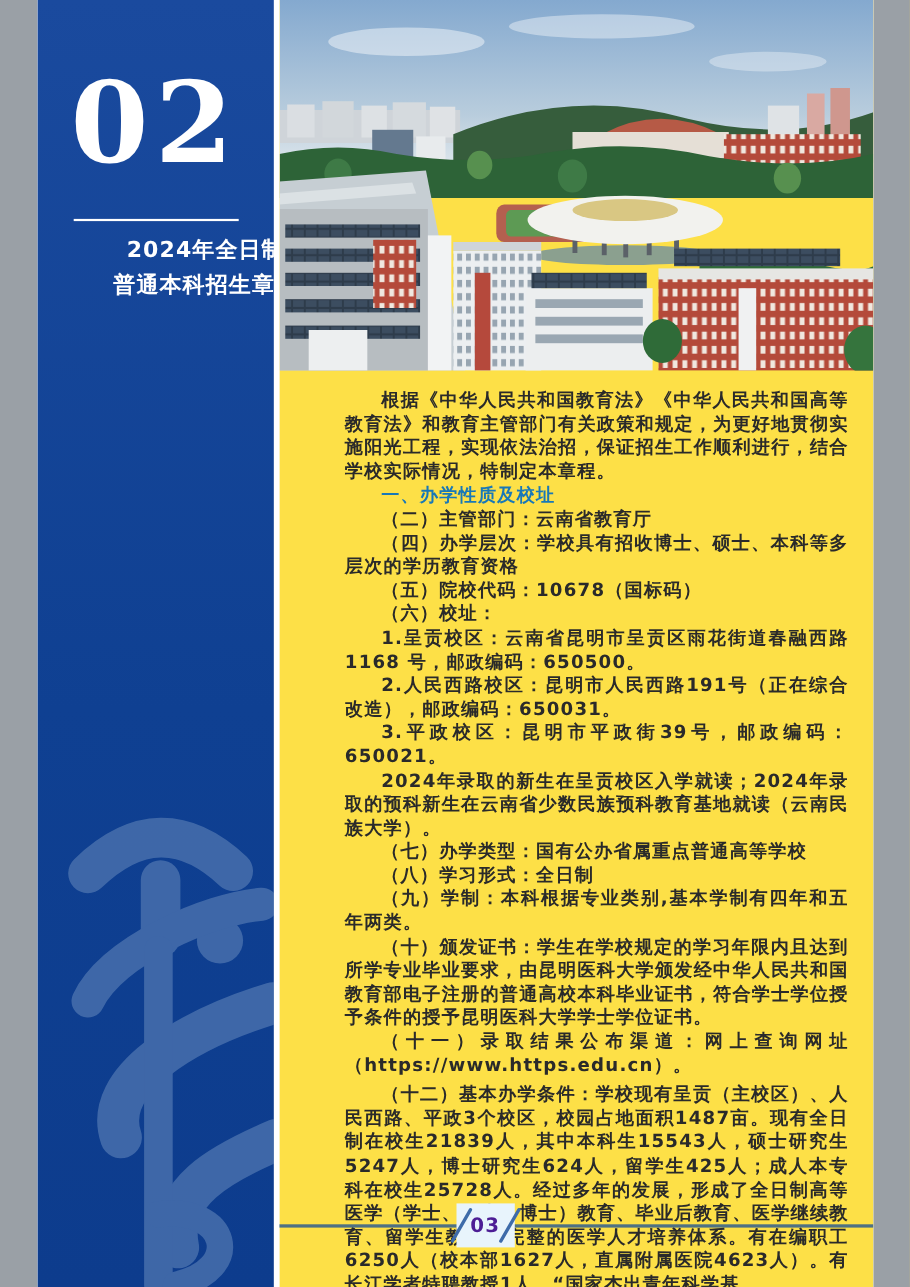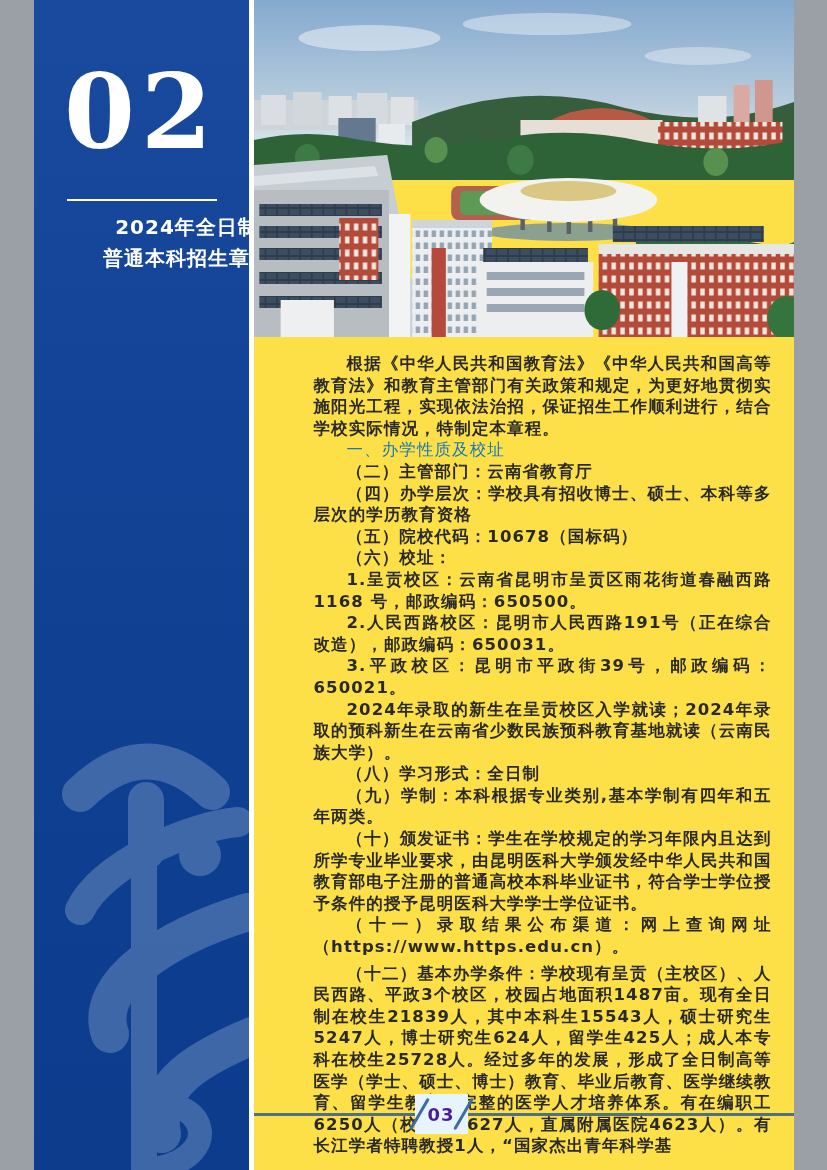--- a/index.html
+++ b/index.html
@@ -32,21 +32,21 @@
     background:#fde047;
   }
   .photo{position:absolute;left:0;top:0;right:0;height:337px;overflow:hidden;}
   .photo svg{display:block;width:100%;height:100%;}
   .body{
     position:absolute;top:353px;left:60px;right:22px;
     color:#2a2a2a;font-size:16.5px;line-height:21.6px;letter-spacing:1.1px;
     font-weight:600;text-align:justify;
   }
   .body p{margin:0;text-indent:2em;}
-  .section-heading{color:#1878b8;font-weight:400;}
+  .section-heading{color:#1878b8;font-weight:700;}
   .sp{margin-top:5px !important;}
   
   .footer-line{position:absolute;left:215px;right:0;top:1113px;height:3px;background:#4e7184;z-index:1;}
   .page-number{
     position:absolute;top:1094px;left:381px;z-index:3;
     display:flex;align-items:center;background:#e8f4fc;padding:0 3px;height:40px;
   }
   .pn-slash{width:3px;height:36px;background:#3e6ba9;transform:rotate(30deg);border-radius:2px;}
   .pn-text{font-size:18px;font-weight:700;color:#4c1d95;padding:0 7px;letter-spacing:1px;}
 </style>
@@ -184,20 +184,21 @@
       <p>根据《中华人民共和国教育法》《中华人民共和国高等教育法》和教育主管部门有关政策和规定，为更好地贯彻实施阳光工程，实现依法治招，保证招生工作顺利进行，结合学校实际情况，特制定本章程。</p>
       <p class="section-heading">一、办学性质及校址</p>
       <p>（二）主管部门：云南省教育厅</p>
       <p>（四）办学层次：学校具有招收博士、硕士、本科等多层次的学历教育资格</p>
       <p>（五）院校代码：10678（国标码）</p>
       <p>（六）校址：</p>
       <p>1.呈贡校区：云南省昆明市呈贡区雨花街道春融西路 1168 号，邮政编码：650500。</p>
       <p>2.人民西路校区：昆明市人民西路191号（正在综合改造），邮政编码：650031。</p>
       <p>3.平政校区：昆明市平政街39号，邮政编码：650021。</p>
       <p>2024年录取的新生在呈贡校区入学就读；2024年录取的预科新生在云南省少数民族预科教育基地就读（云南民族大学）。</p>
+      <p>（七）办学类型：国有公办省属重点普通高等学校</p>
       <p>（八）学习形式：全日制</p>
       <p>（九）学制：本科根据专业类别,基本学制有四年和五年两类。</p>
       <p>（十）颁发证书：学生在学校规定的学习年限内且达到所学专业毕业要求，由昆明医科大学颁发经中华人民共和国教育部电子注册的普通高校本科毕业证书，符合学士学位授予条件的授予昆明医科大学学士学位证书。</p>
       <p>（十一）录取结果公布渠道：网上查询网址（https://www.https.edu.cn）。</p>
       <p class="sp">（十二）基本办学条件：学校现有呈贡（主校区）、人民西路、平政3个校区，校园占地面积1487亩。现有全日制在校生21839人，其中本科生15543人，硕士研究生5247人，博士研究生624人，留学生425人；成人本专科在校生25728人。经过多年的发展，形成了全日制高等医学（学士、硕士、博士）教育、毕业后教育、医学继续教育、留学生教育等完整的医学人才培养体系。有在编职工6250人（校本部1627人，直属附属医院4623人）。有长江学者特聘教授1人，“国家杰出青年科学基</p>
     </div>
   </div>
 
   <div class="footer-line"></div>
   <div class="page-number">

